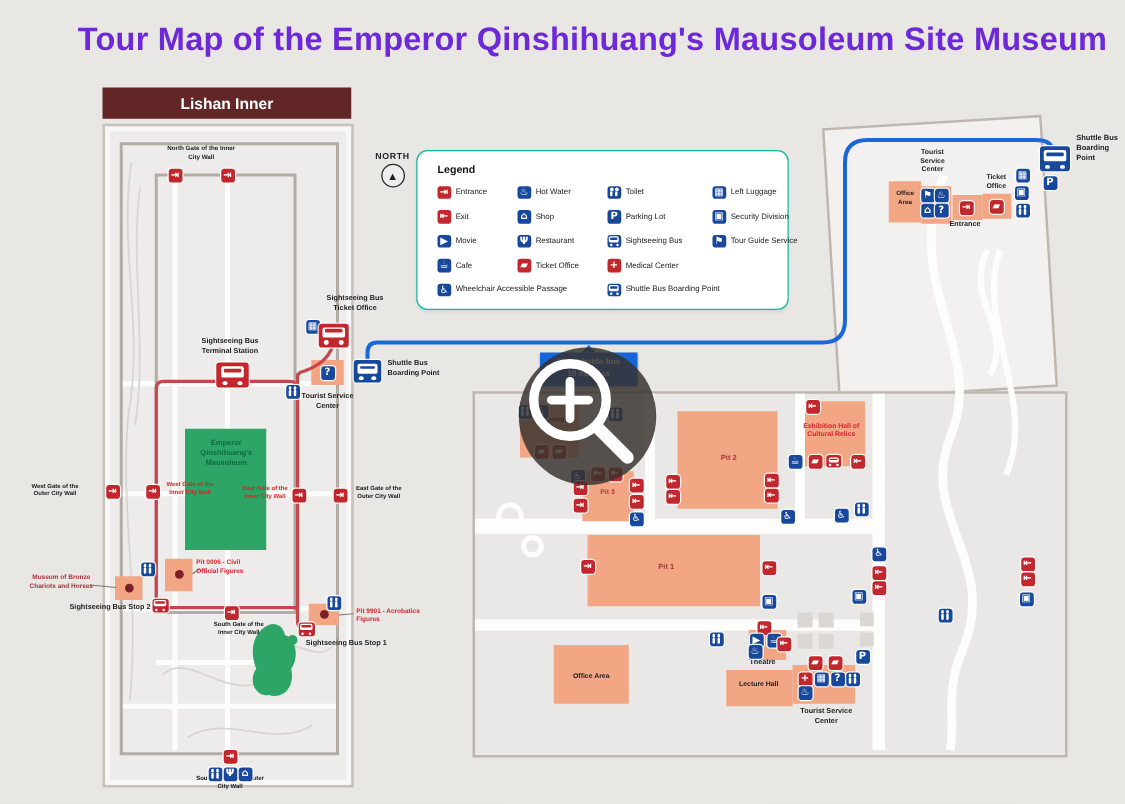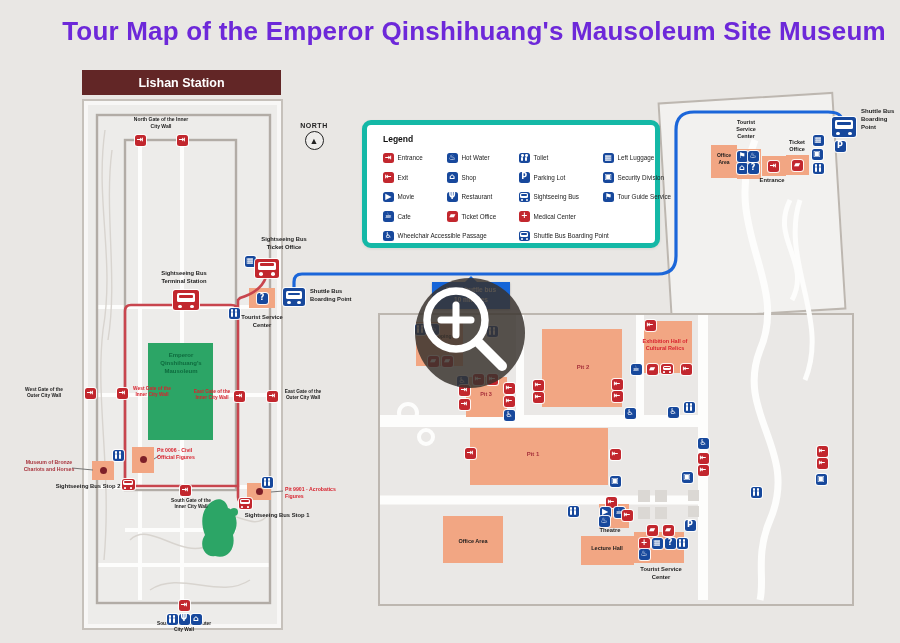--- a/index.html
+++ b/index.html
@@ -41,22 +41,22 @@
   .bb{position:absolute;left:14%;right:14%;top:16%;height:44%;background:#fff;border-radius:1.5px;}
   .bb::after{content:"";position:absolute;left:12%;right:12%;top:22%;height:34%;
     background:var(--c);border-radius:1px;}
   .bw{position:absolute;bottom:9%;width:18%;height:18%;max-height:4px;max-width:4px;
     background:#fff;border-radius:50%;}
   .bw.l{left:18%;} .bw.r{right:18%;}
   .tp{position:relative;width:2px;height:4.5px;background:#fff;border-radius:1px;margin:2.5px 1px 0;}
   .tp::before{content:"";position:absolute;top:-2.7px;left:-.4px;width:2.8px;height:2.8px;
     border-radius:50%;background:#fff;}
   
-  #legend{position:absolute;left:362px;top:120px;width:298px;height:128px;background:#fff;
-    border:5px solid #14b8a6;border-radius:9px;box-shadow:0 1px 3px rgba(0,0,0,.08);box-sizing:border-box;}
+  #legend{position:absolute;left:333px;top:120px;width:298px;height:128px;background:#fff;
+    border:1px solid #14b8a6;border-radius:9px;box-shadow:0 1px 3px rgba(0,0,0,.08);box-sizing:border-box;}
   #legend-title{font-size:8.5px;font-weight:700;color:#111;padding:9px 0 3px 16px;}
   #legend-grid{display:grid;grid-template-columns:64px 72px 84px 74px;grid-auto-rows:19.5px;
     margin:1px 0 0 16px;}
   .leg-item{display:flex;align-items:center;gap:4px;}
   .leg-item .icon{position:relative;flex:0 0 auto;}
   .leg-item span.tx{font-size:6.3px;color:#222;}
   
   #compass{position:absolute;left:295px;top:122px;width:38px;text-align:center;}
   #compass .nl{font-size:7px;font-weight:700;color:#222;letter-spacing:.5px;}
   #compass .ring{width:17px;height:17px;border:1.5px solid #222;border-radius:50%;
@@ -68,21 +68,21 @@
     box-shadow:0 1px 2px rgba(0,0,0,.25);}
   #callout::before{content:"";position:absolute;left:50%;top:-6px;margin-left:-6px;
     border:6px solid transparent;border-bottom:6px solid #1565d8;border-top:none;}
 </style>
 </head>
 <body>
 
 <div id="stage">
 
   <div id="page-title">Tour Map of the Emperor Qinshihuang's Mausoleum Site Museum</div>
-  <div id="hdr-left" class="hdr">Lishan Station</div>
+  <div id="hdr-left" class="hdr">Lishan Inner</div>
 
   <div id="panel-left" class="panel"></div>
   <div id="panel-ur" class="panel"></div>
   <div id="panel-lr" class="panel"></div>
 
   <svg class="layer" width="900" height="643">
 
     <g stroke="#fdfdfc" stroke-width="4" fill="none">
       <path d="M140,143 V600"></path>
         <path d="M182,143 V600"></path>

